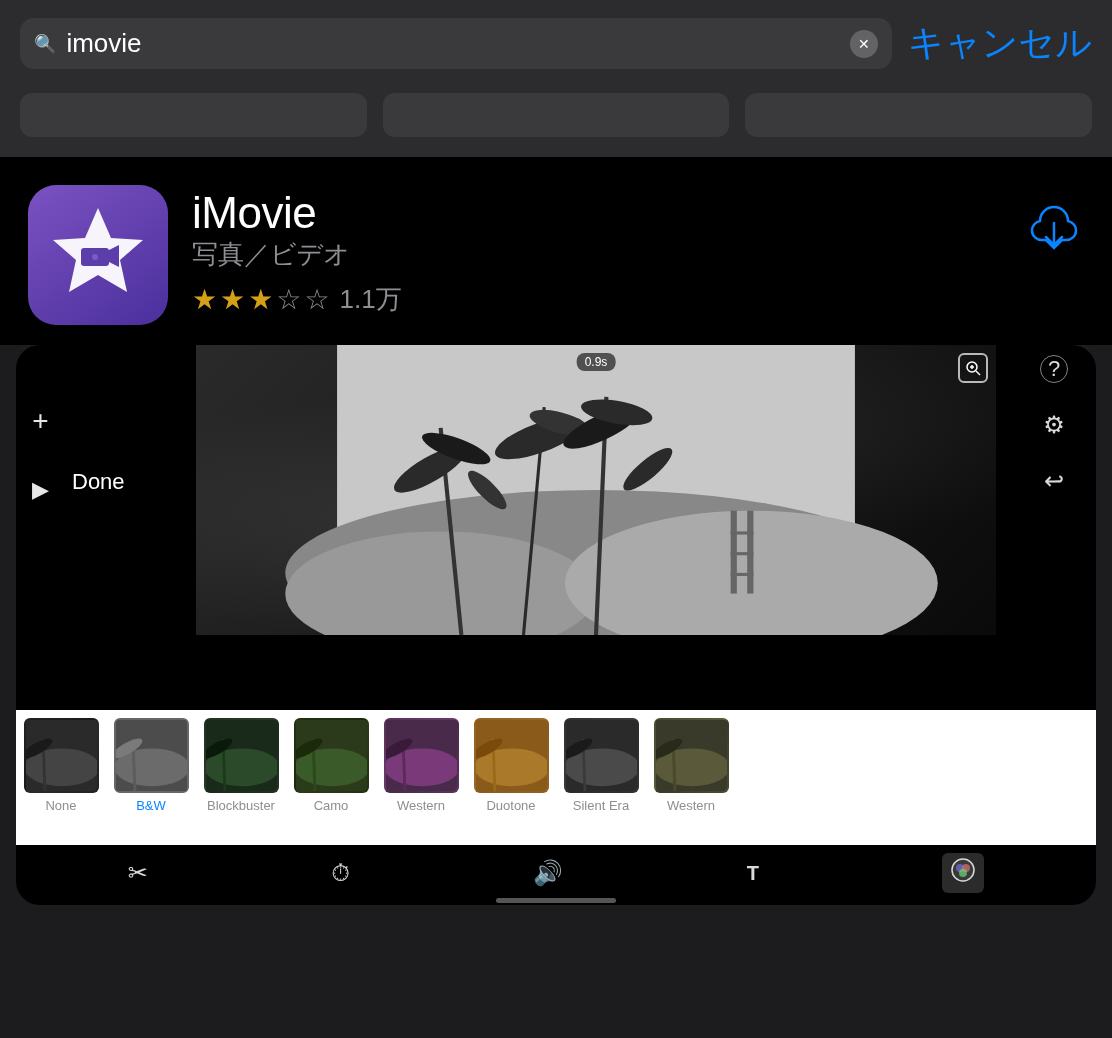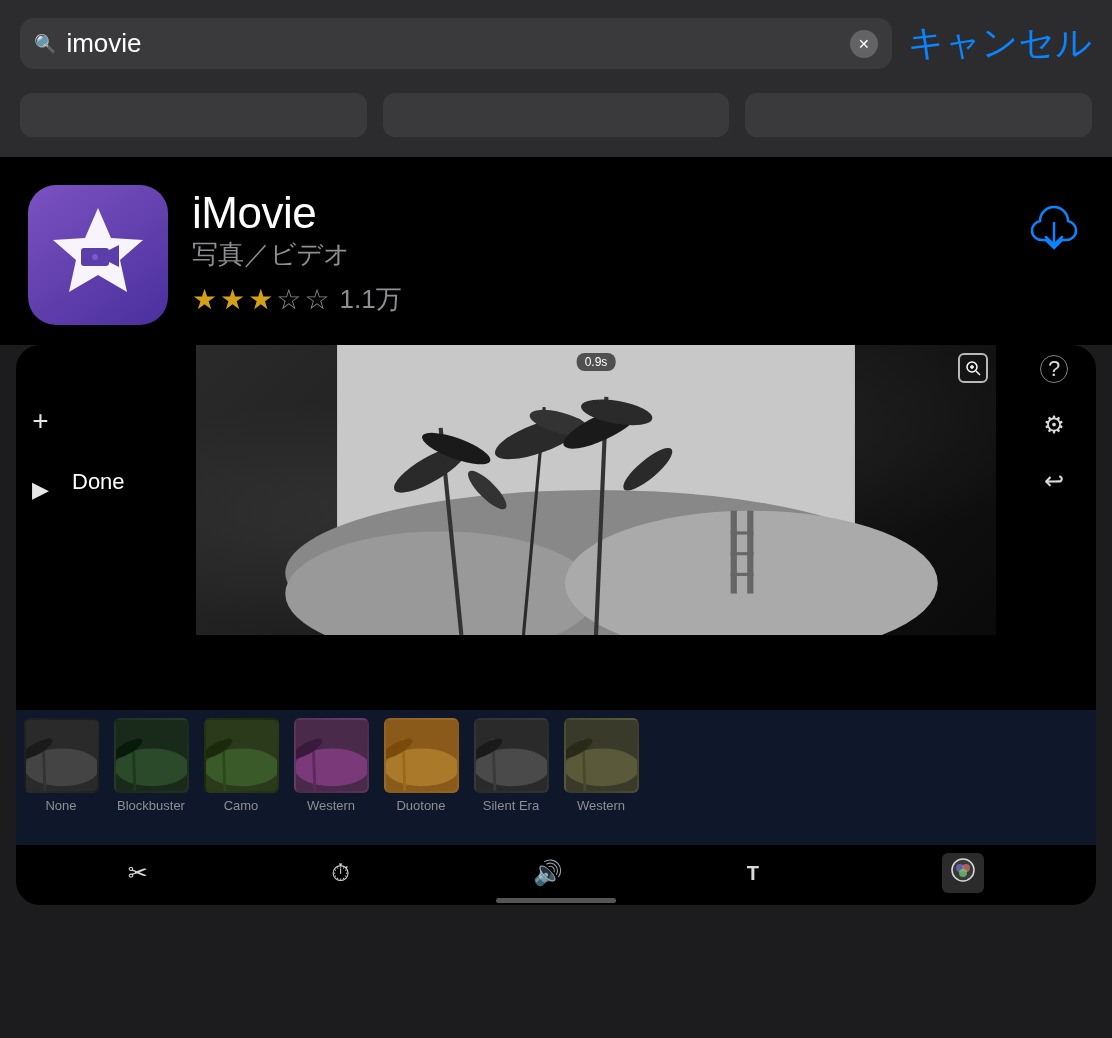--- a/index.html
+++ b/index.html
@@ -251,21 +251,21 @@
       font-size: 16px;
     }
 
     
     .filter-strip {
       position: absolute;
       bottom: 60px;
       left: 0;
       right: 0;
       height: 135px;
-      background: #0f172a;
+      background: #ffffff;
       display: flex;
       align-items: flex-start;
       gap: 0;
       overflow: hidden;
       padding: 8px 0 0 0;
     }
     .filter-item {
       display: flex;
       flex-direction: column;
       align-items: center;
@@ -476,20 +476,31 @@
       <div class="filter-item">
         <div class="filter-thumb ft-none">
           <svg viewBox="0 0 75 75" class="filter-thumb-inner">
             <rect width="75" height="75" fill="#2a2a2a"></rect>
             <ellipse cx="38" cy="50" rx="40" ry="20" fill="#444"></ellipse>
             <line x1="20" y1="75" x2="18" y2="20" stroke="#333" stroke-width="3"></line>
             <ellipse cx="12" cy="30" rx="18" ry="6" transform="rotate(-30 12 30)" fill="#1a1a1a"></ellipse>
           </svg>
         </div>
         <span class="filter-label">None</span>
+      </div>
+      <div class="filter-item">
+        <div class="filter-thumb ft-bw selected">
+          <svg viewBox="0 0 75 75" class="filter-thumb-inner">
+            <rect width="75" height="75" fill="#555"></rect>
+            <ellipse cx="38" cy="50" rx="40" ry="20" fill="#777"></ellipse>
+            <line x1="20" y1="75" x2="18" y2="20" stroke="#666" stroke-width="3"></line>
+            <ellipse cx="12" cy="30" rx="18" ry="6" transform="rotate(-30 12 30)" fill="#888"></ellipse>
+          </svg>
+        </div>
+        <span class="filter-label selected-label">B&amp;W</span>
       </div>
       <div class="filter-item">
         <div class="filter-thumb ft-blockbuster">
           <svg viewBox="0 0 75 75" class="filter-thumb-inner">
             <rect width="75" height="75" fill="#1a2a1a"></rect>
             <ellipse cx="38" cy="50" rx="40" ry="20" fill="#2a4a2a"></ellipse>
             <line x1="20" y1="75" x2="18" y2="20" stroke="#1a3a1a" stroke-width="3"></line>
             <ellipse cx="12" cy="30" rx="18" ry="6" transform="rotate(-30 12 30)" fill="#0a1a0a"></ellipse>
           </svg>
         </div>

